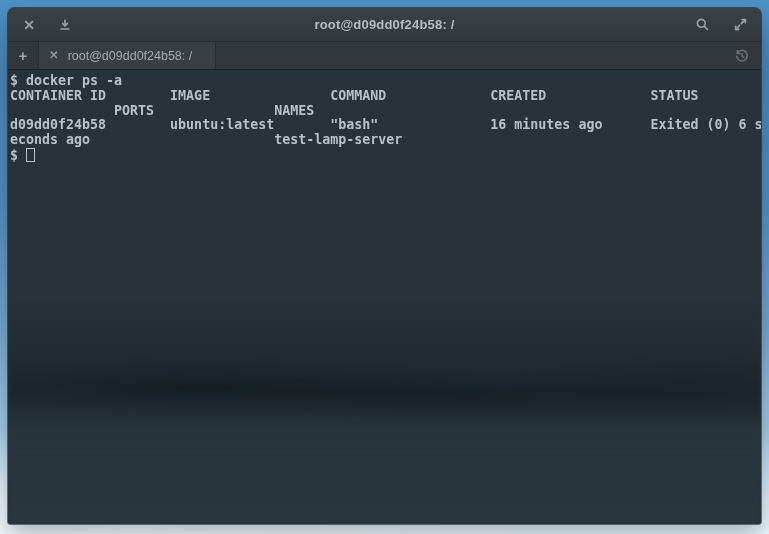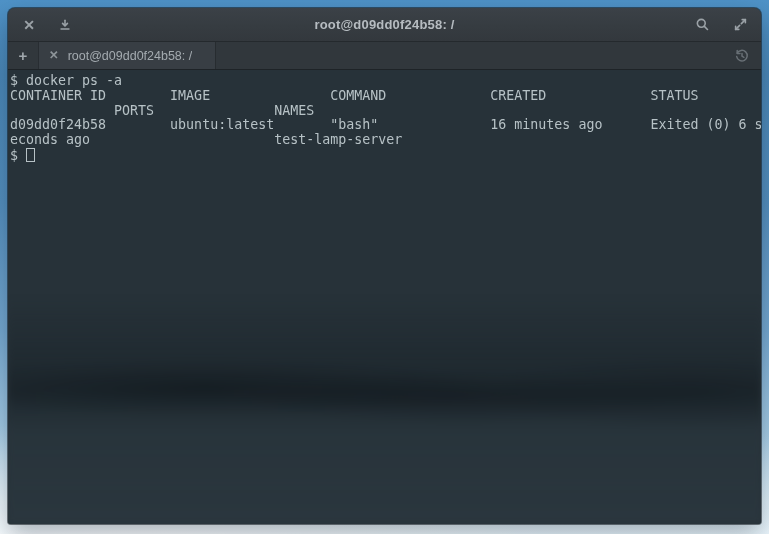--- a/index.html
+++ b/index.html
@@ -77,21 +77,21 @@
       radial-gradient(42% 8% at 60% 72%, rgba(12,18,22,.38), rgba(12,18,22,0) 72%),
       radial-gradient(38% 11% at 90% 71%, rgba(12,18,22,.32), rgba(12,18,22,0) 72%),
       linear-gradient(180deg, rgba(30,40,47,0) 50%, rgba(23,32,38,.40) 64%, rgba(21,30,36,.46) 71%, rgba(45,59,68,.26) 80%, rgba(62,79,90,.16) 100%);
     filter:blur(3px);
   }
   .term-text{
     position:relative;z-index:1;
     margin:0;padding:4px 0 0 2px;
     font-family:"DejaVu Sans Mono","Liberation Mono",monospace;
     font-size:13.3px;line-height:14.8px;
-    color:#b7c2c6;white-space:pre;
+    color:#b7c2c6;white-space:pre;font-weight:bold;
   }
   .term-line{height:14.8px;}
   .cursor{
     display:inline-block;width:7px;height:12px;
     border:1px solid #b7c2c6;vertical-align:-2px;
   }
 </style>
 </head>
 <body>
 

